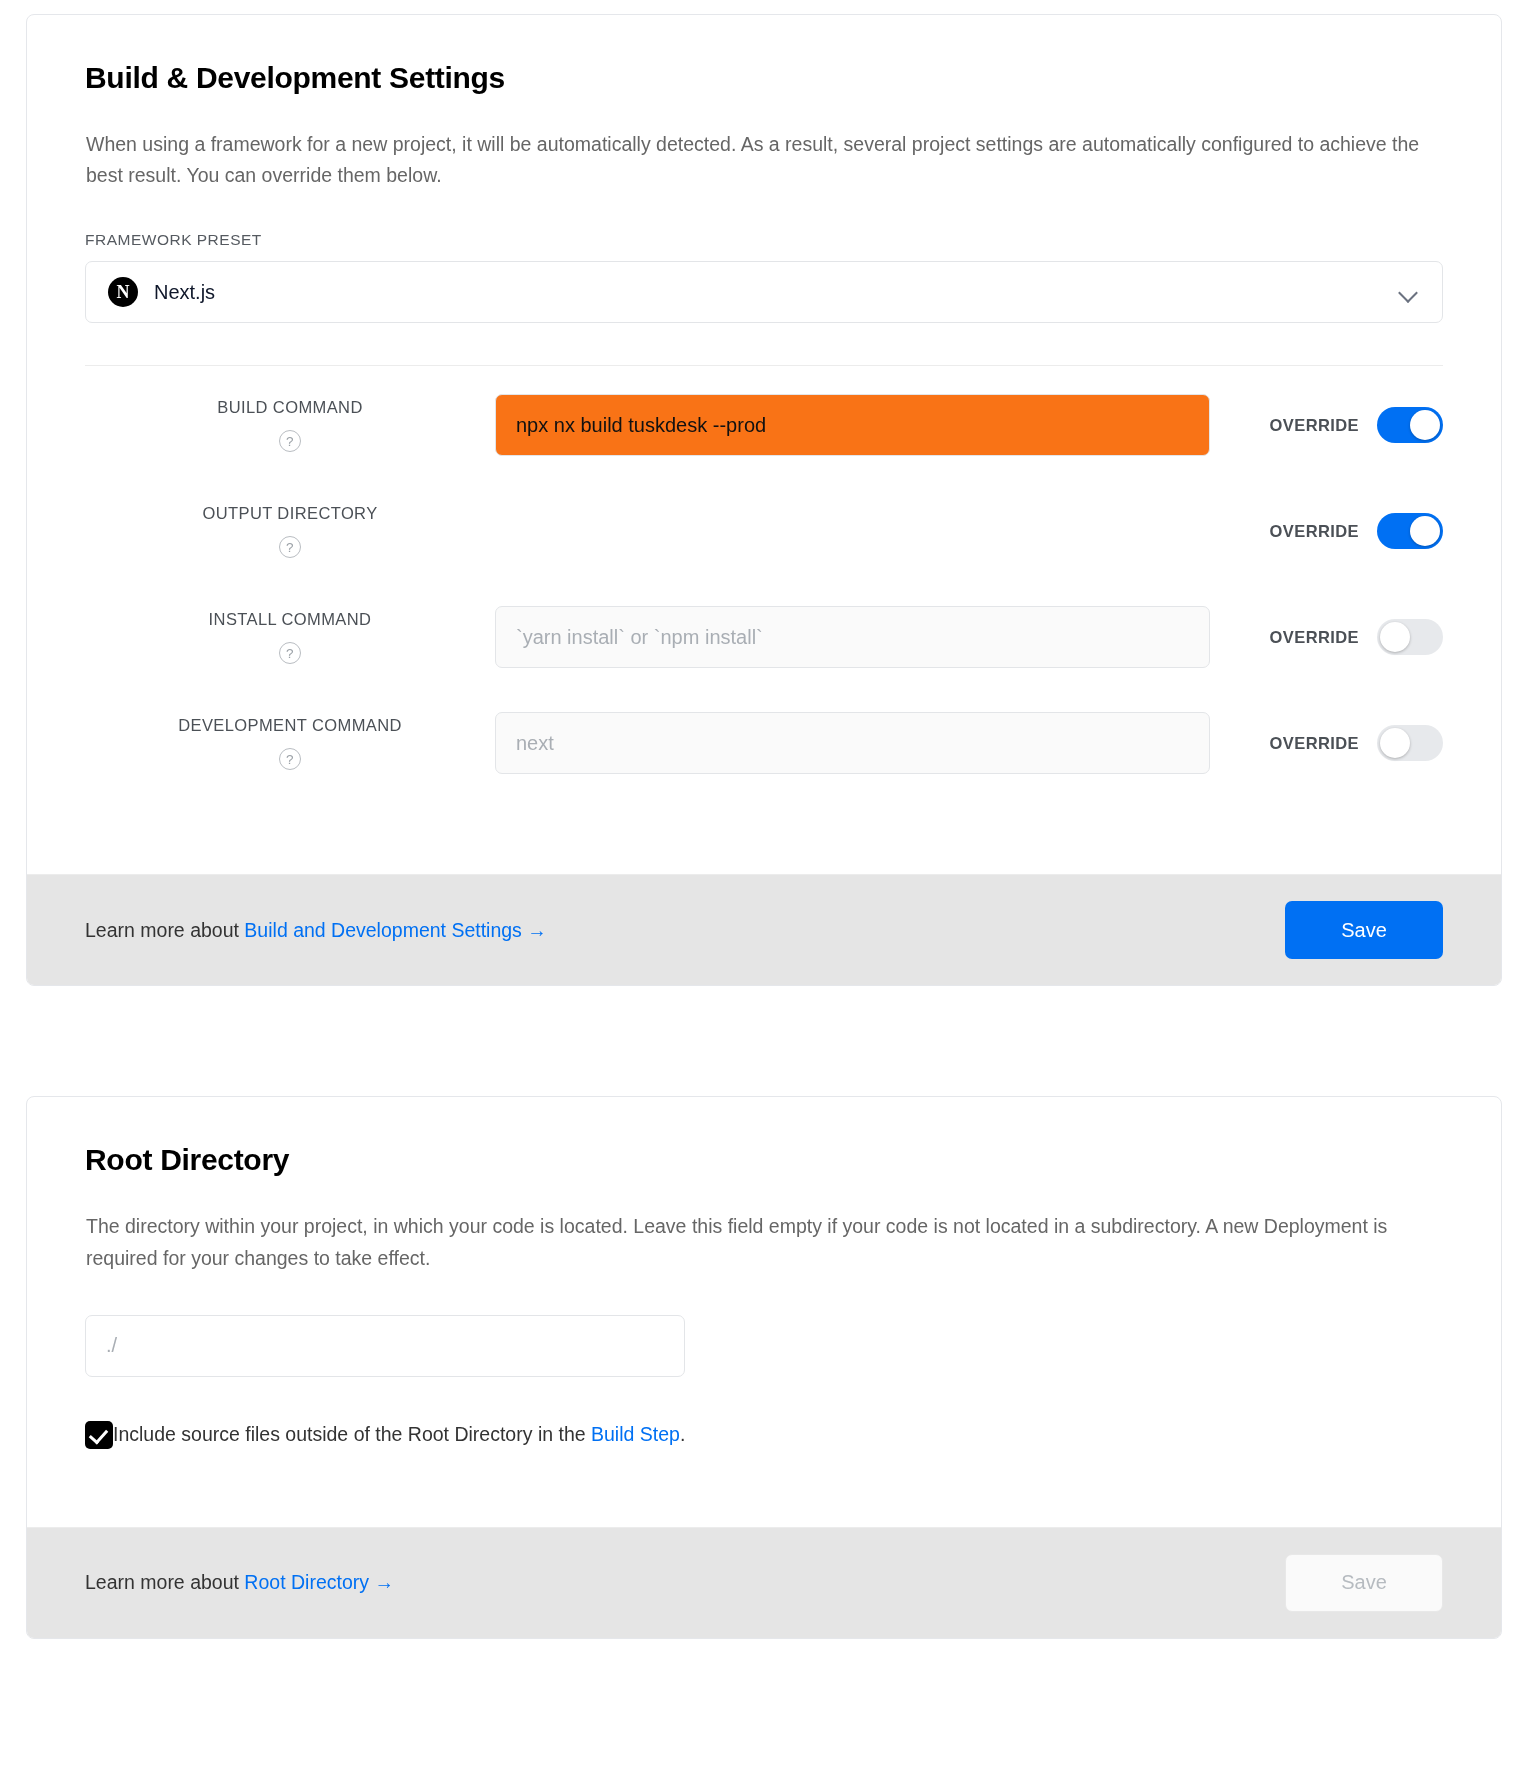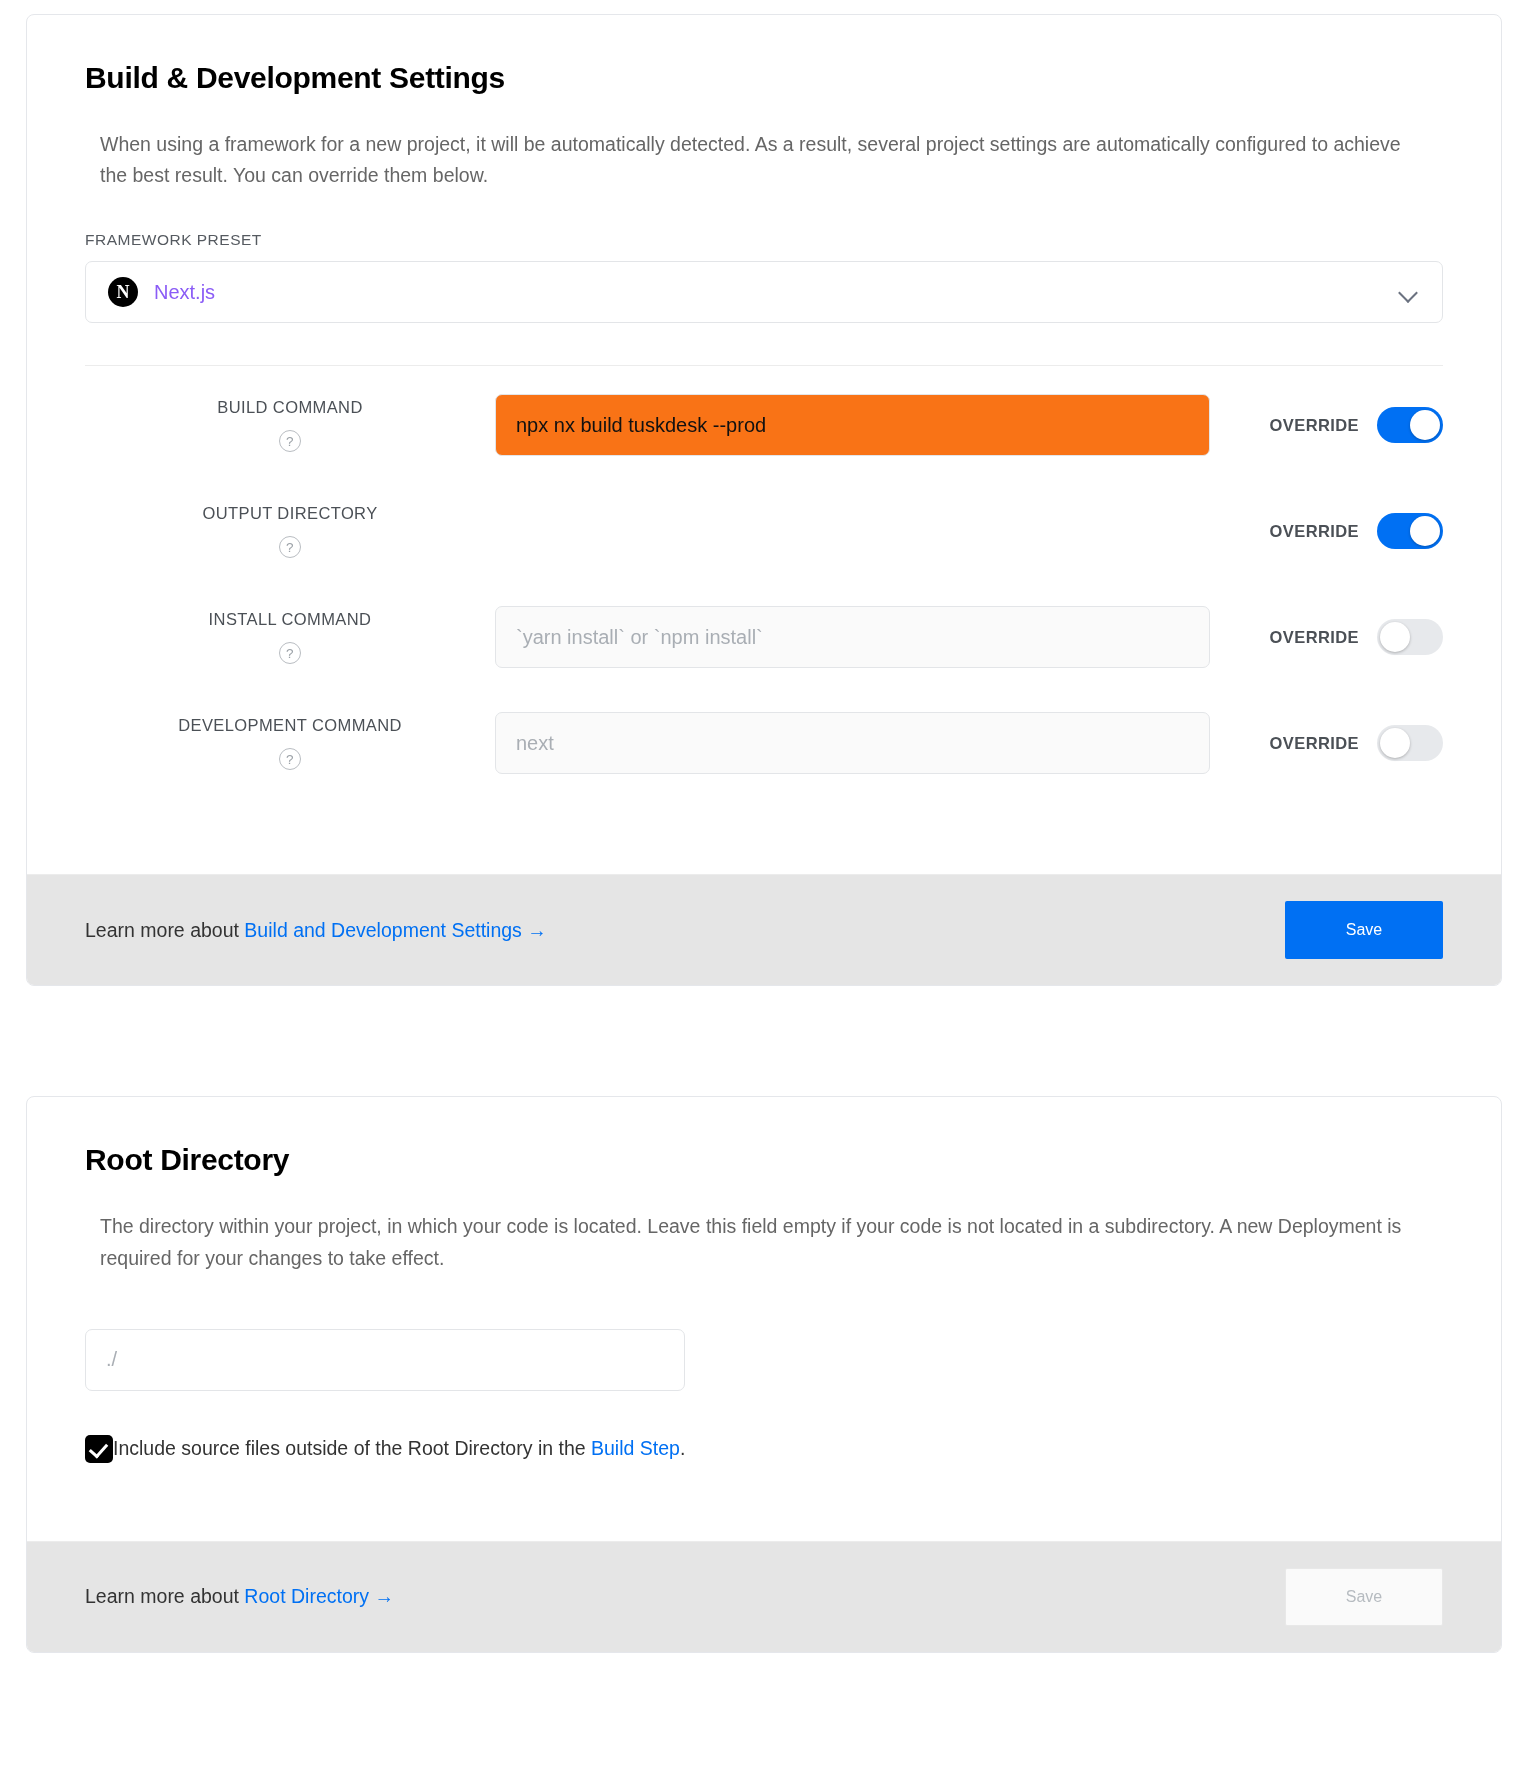--- a/index.html
+++ b/index.html
@@ -30,21 +30,21 @@
     font-size: 30px;
     font-weight: bold;
     color: #000000;
     letter-spacing: -0.3px;
     margin: 0 0 34px 0;
   }
   .card-desc {
     font-size: 19.5px;
     color: #666666;
     line-height: 1.6;
-    margin: 15px;
+    margin: 1px;
     max-width: 1360px;
   }
   .field-label-caps {
     font-size: 15.5px;
     letter-spacing: 0.5px;
     color: #555a60;
     margin: 40px 0 12px 0;
   }
   .select-box {
     height: 62px;
@@ -57,21 +57,21 @@
     cursor: pointer;
   }
   .select-left { display: flex; align-items: center; gap: 16px; flex: 1; }
   .fw-logo {
     width: 30px; height: 30px; border-radius: 50%;
     background: #000; color: #fff;
     display: flex; align-items: center; justify-content: center;
     font-size: 18px; font-weight: bold;
     font-family: "Liberation Serif", serif;
   }
-  .select-value { font-size: 20px; color: #8b5cf6; }
+  .select-value { font-size: 20px; color: #0f172a; }
   .chev {
     width: 22px; height: 22px;
     position: relative;
   }
   .chev::before {
     content: "";
     position: absolute;
     left: 3px; top: 5px;
     width: 12px; height: 12px;
     border-right: 2.2px solid #6b7280;
@@ -171,25 +171,25 @@
     color: #333;
   }
   .link {
     color: #0070f3;
     text-decoration: none;
     cursor: pointer;
   }
   .btn-save {
     min-width: 158px;
     height: 58px;
-    border-radius: 2px;
+    border-radius: 7px;
     border: none;
     background: #0070f3;
     color: #fff;
-    font-size: 16px;
+    font-size: 20px;
     font-family: "Liberation Sans", sans-serif;
     cursor: pointer;
   }
   .btn-save.disabled {
     background: #fafafa;
     border: 1px solid #e8e8e8;
     color: #b6bbc0;
     cursor: default;
   }
   .root-input {

